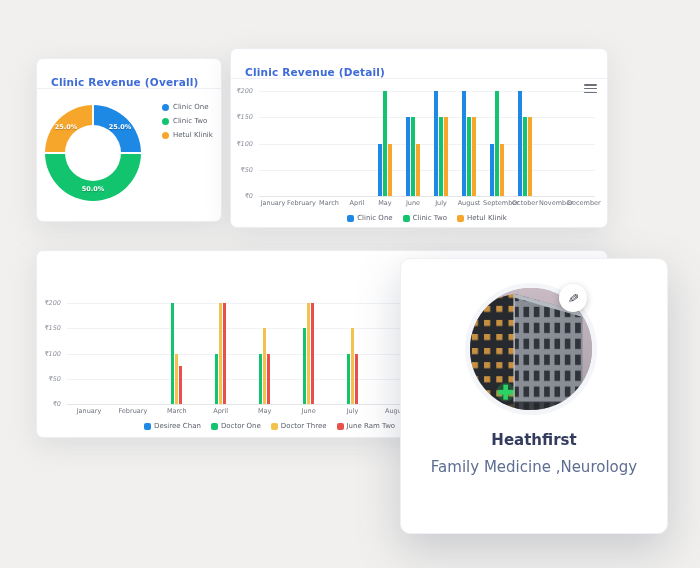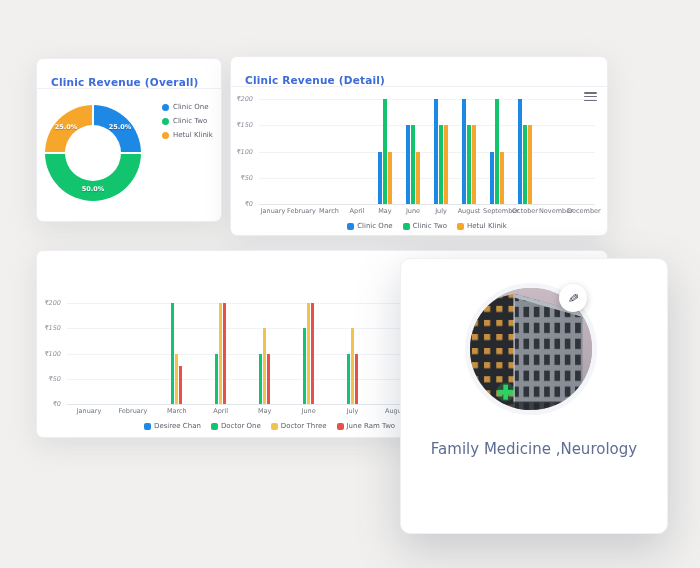--- a/index.html
+++ b/index.html
@@ -29,21 +29,21 @@
   .donut{position:absolute;inset:0;border-radius:50%;}
   .donut-hole{position:absolute;left:50%;top:50%;width:56px;height:56px;margin:-28px 0 0 -28px;background:#fff;border-radius:50%;}
   .donut-label{position:absolute;transform:translate(-50%,-50%);font-size:6.5px;font-weight:700;color:#fff;text-shadow:0 1px 1px rgba(0,0,0,.25);white-space:nowrap;}
   .dl-blue{left:75px;top:22px;}
   .dl-orange{left:21px;top:22px;}
   .dl-green{left:48px;top:84px;}
   .donut-legend{position:absolute;left:125px;top:44px;display:flex;flex-direction:column;gap:6px;}
   .donut-legend .li{display:flex;align-items:center;gap:4px;font-size:7px;color:#5a5f6b;white-space:nowrap;cursor:pointer;}
   .dot{width:7px;height:7px;border-radius:50%;flex:none;}
   
-  #card-detail{left:230px;top:56px;width:378px;height:180px;}
+  #card-detail{left:230px;top:48px;width:378px;height:180px;}
   #card-doctor{left:36px;top:250px;width:572px;height:188px;}
   .menu-icon{position:absolute;right:10px;top:35px;width:13px;cursor:pointer;}
   .menu-icon i{display:block;height:1.6px;background:#6c7079;margin:0 0 2.2px;border-radius:1px;}
   .bar-chart{position:absolute;left:0;right:0;}
   .plot{position:relative;}
   .gridline{position:absolute;left:0;right:0;height:1px;background:#f0f2f6;}
   .gridline.base{background:#e2e5ea;}
   .yaxis{position:absolute;}
   .ytick{position:absolute;right:4px;transform:translateY(-50%);font-size:6.5px;color:#8b909a;white-space:nowrap;font-style:italic;}
   .groups{position:absolute;inset:0;display:flex;}
@@ -320,17 +320,18 @@
         <rect x="0" y="121" width="130" height="9" fill="#24272b" opacity="0.75"></rect>
         <circle cx="38" cy="111" r="10" fill="#2bd264" opacity="0.22"></circle>
         <rect x="35.5" y="103" width="5" height="16" fill="#2bd264"></rect>
         <rect x="30" y="108.5" width="16" height="5" fill="#2bd264"></rect>
       </svg>
     </div>
     <div class="edit-badge">
         <span>✎</span>
       </div>
     <div class="profile-body">
+      <div class="p-name">Heathfirst</div>
       <div class="p-spec">Family Medicine ,Neurology</div>
     </div>
   </div>
 
 </div>
 
 </body></html>

